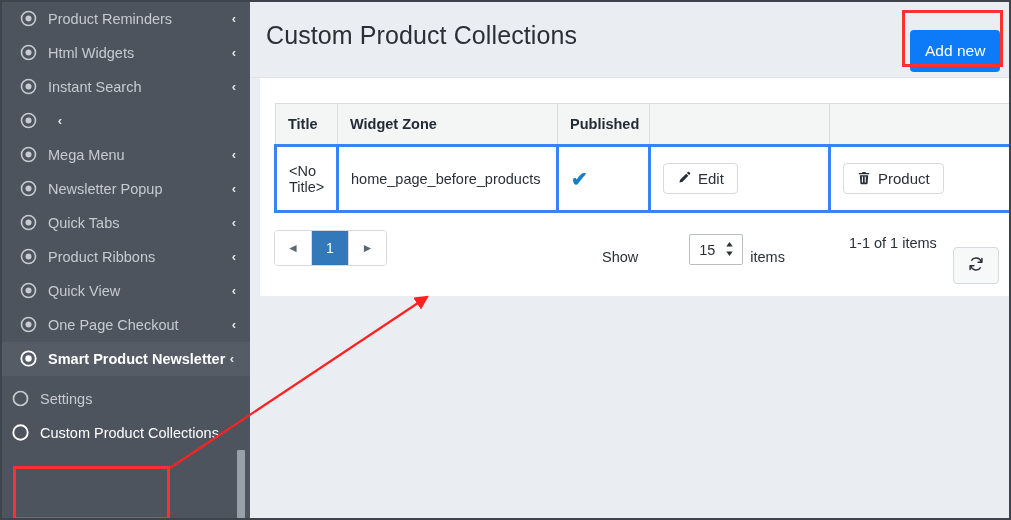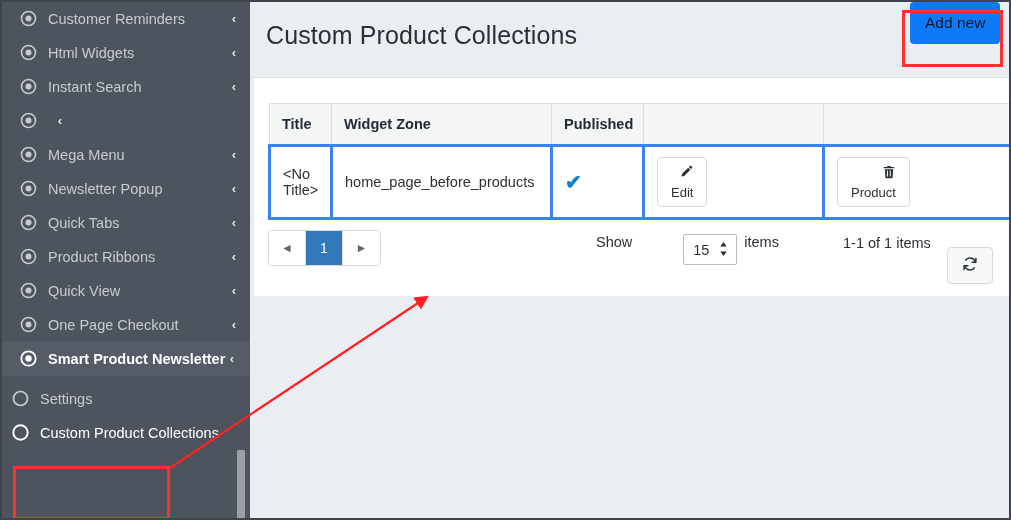--- a/index.html
+++ b/index.html
@@ -123,23 +123,23 @@
     left: 16px;
     top: 19px;
     font-size: 25px;
     color: #2b3038;
     font-weight: normal;
     letter-spacing: 0.1px;
   }
   #add-new-btn {
     position: absolute;
     left: 660px;
-    top: 0;
+    top: 28px;
     background: #0d7bf7;
-    color: #0f172a;
+    color: #ffffff;
     border: none;
     border-radius: 4px;
     padding: 0 15px;
     height: 42px;
     font-size: 15.5px;
     font-family: "Liberation Sans", sans-serif;
     cursor: pointer;
   }
   #add-new-highlight {
     position: absolute;
@@ -147,21 +147,21 @@
     top: 8px;
     width: 101px;
     height: 57px;
     border: 3px solid #ff3030;
     box-sizing: border-box;
     pointer-events: none;
   }
 
   #content-card {
     position: absolute;
-    left: 4px;
+    left: 10px;
     top: 76px;
     right: 0;
     height: 218px;
     background: #ffffff;
     box-sizing: border-box;
   }
   #table-wrap {
     position: absolute;
     left: 14px;
     top: 25px;
@@ -200,32 +200,31 @@
   .col-del   { width: 191px; }
 
   .check {
     color: #1380c8;
     font-size: 20px;
     line-height: 1;
     font-weight: bold;
   }
   .row-btn {
     display: inline-flex;
-    align-items: flex-end;
+    align-items: flex-start;
     gap: 7px;
     background: #ffffff;
     border: 1px solid #d6d9dd;
     border-radius: 4px;
     padding: 7px 13px;
-    font-size: 13px;
+    font-size: 15px;
     color: #2b3038;
     font-family: "Liberation Sans", sans-serif;
     cursor: pointer;
     line-height: 1;
-    flex-direction: column;
   }
   .row-btn svg { display: block; }
 
   
   #table-footer {
     position: absolute;
     left: 14px;
     top: 152px;
     width: 983px;
     height: 60px;
@@ -260,21 +259,21 @@
   }
   .pager .pg.current {
     background: #3378bb;
     color: #ffffff;
   }
   #show-group {
     position: absolute;
     left: 328px;
     top: 4px;
     display: flex;
-    align-items: flex-start;
+    align-items: flex-end;
     font-size: 14.5px;
     color: #2b3038;
   }
   #show-group .lbl { margin-right: 6px; }
   #page-size-select {
     appearance: none;
     -webkit-appearance: none;
     background: #ffffff;
     border: 1px solid #b9bdc2;
     border-radius: 2px;
@@ -349,21 +348,21 @@
 
   <div id="sidebar">
 
     <div class="nav-item">
       <span class="radio">
         <svg width="17" height="17" viewBox="0 0 17 17">
             <circle cx="8.5" cy="8.5" r="7" fill="none" stroke="#c7cbd1" stroke-width="1.6"></circle>
             <circle cx="8.5" cy="8.5" r="3" fill="#c7cbd1"></circle>
           </svg>
       </span>
-      <span class="label">Customer Reminders</span>
+      <span class="label">Product Reminders</span>
       <span class="chev">‹</span>
     </div>
 
     <div class="nav-item">
       <span class="radio">
         <svg width="17" height="17" viewBox="0 0 17 17">
             <circle cx="8.5" cy="8.5" r="7" fill="none" stroke="#c7cbd1" stroke-width="1.6"></circle>
             <circle cx="8.5" cy="8.5" r="3" fill="#c7cbd1"></circle>
           </svg>
       </span>

